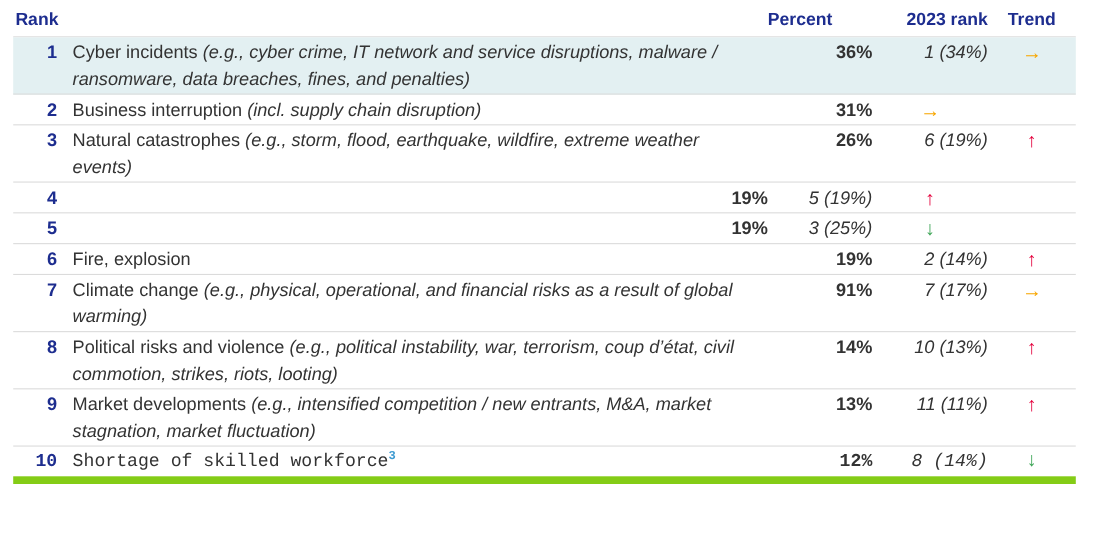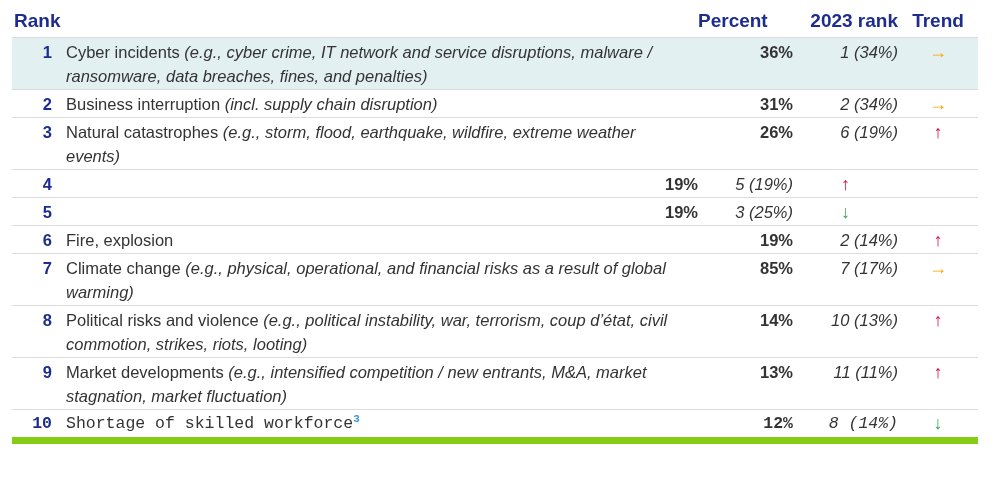--- a/index.html
+++ b/index.html
@@ -22,21 +22,21 @@
   .row {
     display: grid;
     grid-template-columns: 40px 1fr 95px 105px 80px;
     align-items: start;
   }
   .header-row {
     padding: 2px 0 5px 0;
     border-bottom: 1px solid #DBDBDB;
     color: #1D2D8F;
     font-weight: bold;
-    font-size: 19px;
+    font-size: 16px;
   }
   .header-row .rank-h { grid-column: 1 / 3; padding-left: 2px; }
   .header-row .percent-h { text-align: left; }
   .header-row .prev-h { text-align: right; }
   .header-row .trend-h { text-align: center; }
   .body-row {
     border-bottom: 1px solid #DBDBDB;
     font-size: 16.5px;
     line-height: 24px;
     padding: 2px 0 1px 0;
@@ -94,21 +94,20 @@
     <div class="cell risk"><span class="risk-name">Cyber incidents</span><span class="risk-detail"> (e.g., cyber crime, IT network and service disruptions, malware / ransomware, data breaches, fines, and penalties)</span><sup class="fn"></sup></div>
     <div class="cell percent">36%</div>
     <div class="cell prev">1 (34%)</div>
     <div class="cell trend"><span class="arrow" style="color: rgb(247, 166, 0);">→</span></div>
   </div>
 
   <div class="row body-row">
     <div class="cell rank">2</div>
     <div class="cell risk"><span class="risk-name">Business interruption</span><span class="risk-detail"> (incl. supply chain disruption)</span><sup class="fn"></sup></div>
     <div class="cell percent">31%</div>
-    <div class="cell prev">2 (34%)</div>
     <div class="cell trend"><span class="arrow" style="color: rgb(247, 166, 0);">→</span></div>
   </div>
 
   <div class="row body-row">
     <div class="cell rank">3</div>
     <div class="cell risk"><span class="risk-name">Natural catastrophes</span><span class="risk-detail"> (e.g., storm, flood, earthquake, wildfire, extreme weather events)</span><sup class="fn"></sup></div>
     <div class="cell percent">26%</div>
     <div class="cell prev">6 (19%)</div>
     <div class="cell trend"><span class="arrow" style="color: rgb(228, 0, 60);">↑</span></div>
   </div>
@@ -131,21 +130,21 @@
     <div class="cell rank">6</div>
     <div class="cell risk"><span class="risk-name">Fire, explosion</span><span class="risk-detail"></span><sup class="fn"></sup></div>
     <div class="cell percent">19%</div>
     <div class="cell prev">2 (14%)</div>
     <div class="cell trend"><span class="arrow" style="color: rgb(228, 0, 60);">↑</span></div>
   </div>
 
   <div class="row body-row">
     <div class="cell rank">7</div>
     <div class="cell risk"><span class="risk-name">Climate change</span><span class="risk-detail"> (e.g., physical, operational, and financial risks as a result of global warming)</span><sup class="fn"></sup></div>
-    <div class="cell percent">85%</div>
+    <div class="cell percent">91%</div>
     <div class="cell prev">7 (17%)</div>
     <div class="cell trend"><span class="arrow" style="color: rgb(247, 166, 0);">→</span></div>
   </div>
 
   <div class="row body-row">
     <div class="cell rank">8</div>
     <div class="cell risk"><span class="risk-name">Political risks and violence</span><span class="risk-detail"> (e.g., political instability, war, terrorism, coup d’état, civil commotion, strikes, riots, looting)</span><sup class="fn"></sup></div>
     <div class="cell percent">14%</div>
     <div class="cell prev">10 (13%)</div>
     <div class="cell trend"><span class="arrow" style="color: rgb(228, 0, 60);">↑</span></div>

